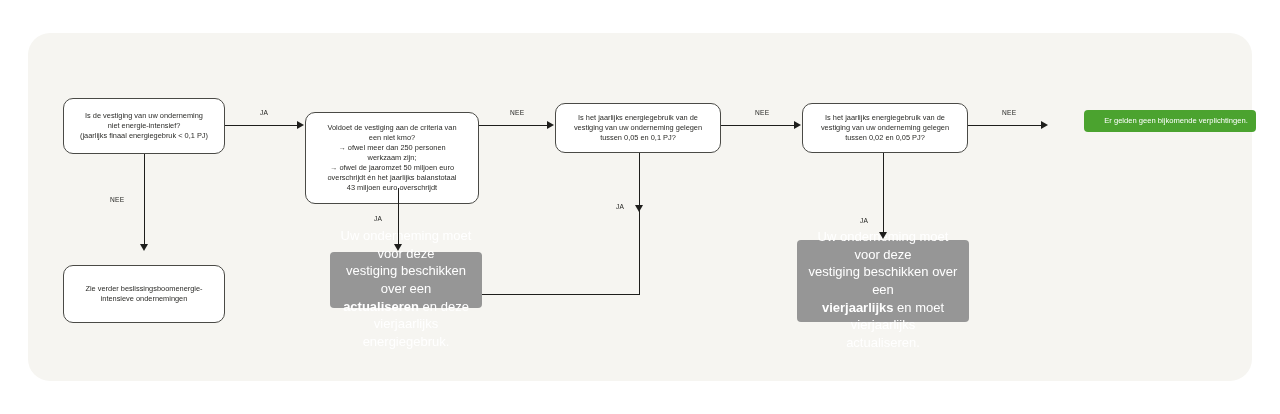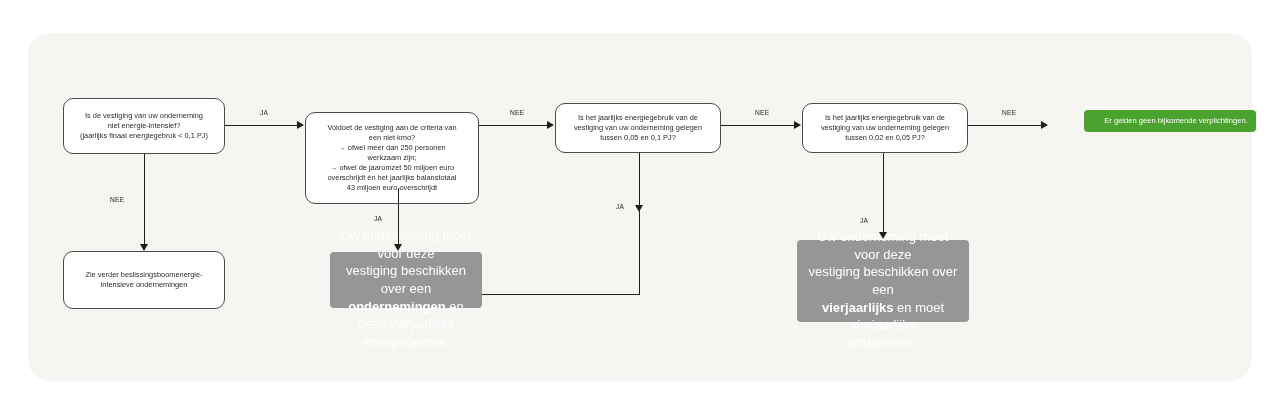--- a/index.html
+++ b/index.html
@@ -124,30 +124,30 @@
 vestiging van uw onderneming gelegen
 tussen 0,05 en 0,1 PJ?</div>
   </div>
 
   <div class="node node-white" style="left:802px; top:103px; width:166px; height:50px;">
     <div class="node-inner">Is het jaarlijks energiegebruik van de
 vestiging van uw onderneming gelegen
 tussen 0,02 en 0,05 PJ?</div>
   </div>
 
-  <div class="node node-white" style="left:63px; top:251px; width:162px; height:58px;">
+  <div class="node node-white" style="left:63px; top:265px; width:162px; height:58px;">
     <div class="node-inner">Zie verder beslissingsboomenergie-
 intensieve ondernemingen</div>
   </div>
 
   <div class="node node-gray" style="left:330px; top:252px; width:152px; height:56px;">
     <div class="node-inner">
       <span>Uw onderneming moet voor deze
 vestiging beschikken over een
-</span><b>ondernemingen</b><span> en deze vierjaarlijks
+</span><b>actualiseren</b><span> en deze vierjaarlijks
 energiegebruk.</span>
     </div>
   </div>
 
   <div class="node node-gray" style="left:797px; top:240px; width:172px; height:82px;">
     <div class="node-inner">
       <span>Uw onderneming moet voor deze
 vestiging beschikken over een
 </span><b>vierjaarlijks</b><span> en moet vierjaarlijks
 actualiseren.</span>

